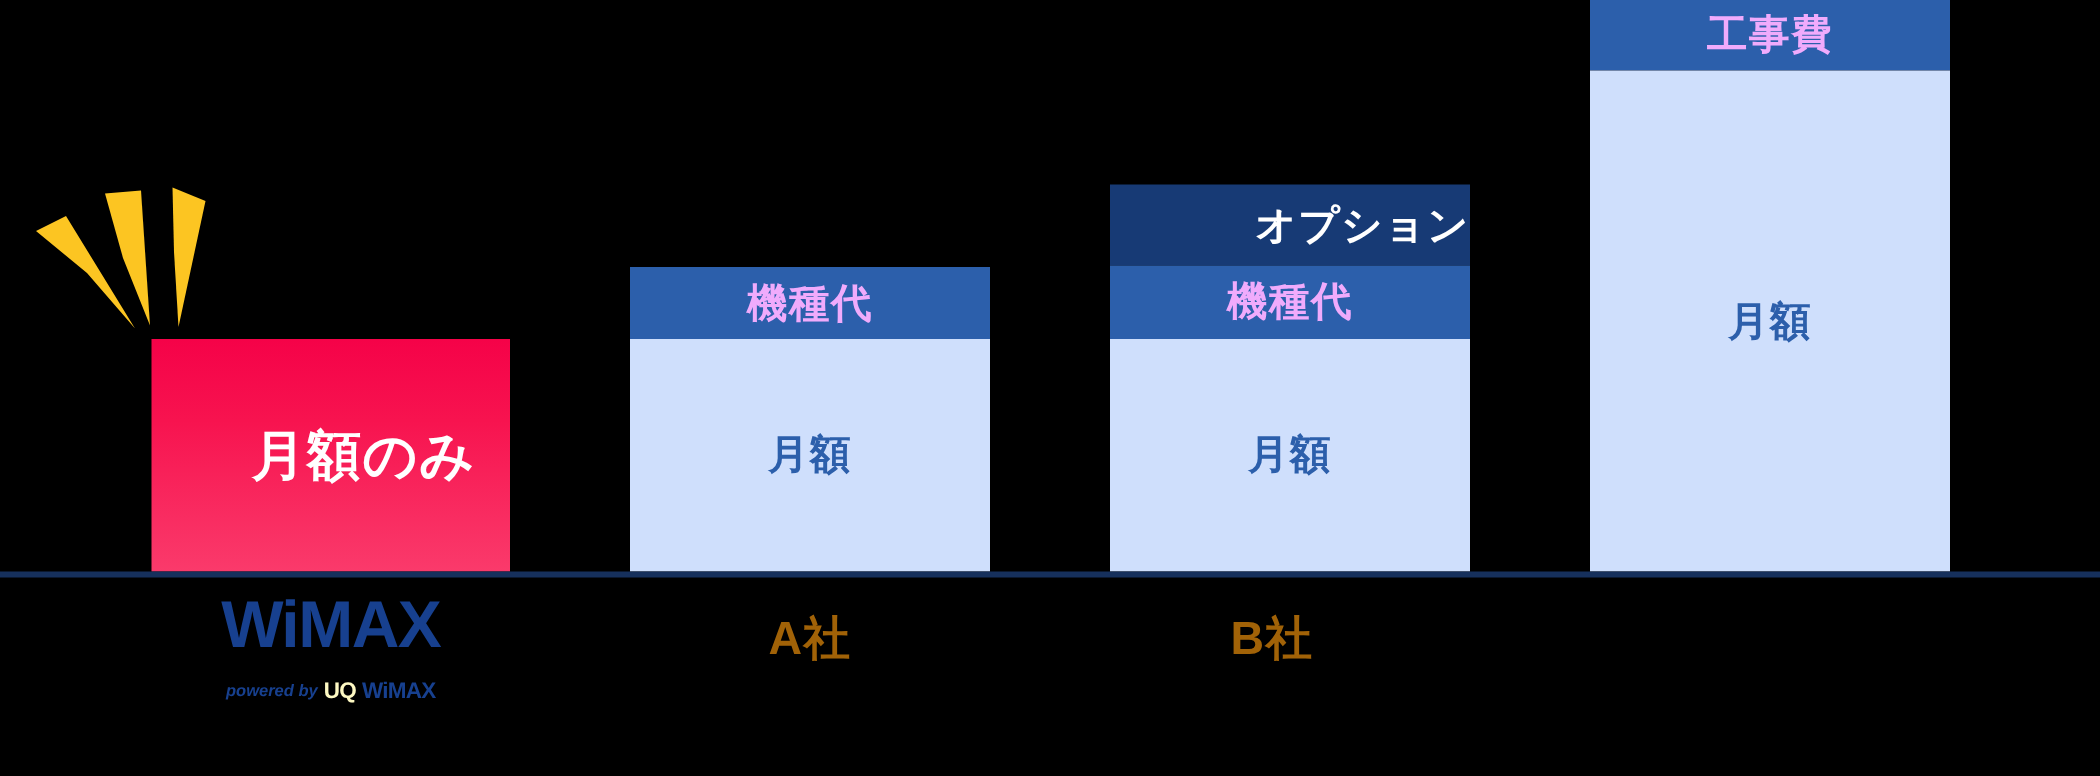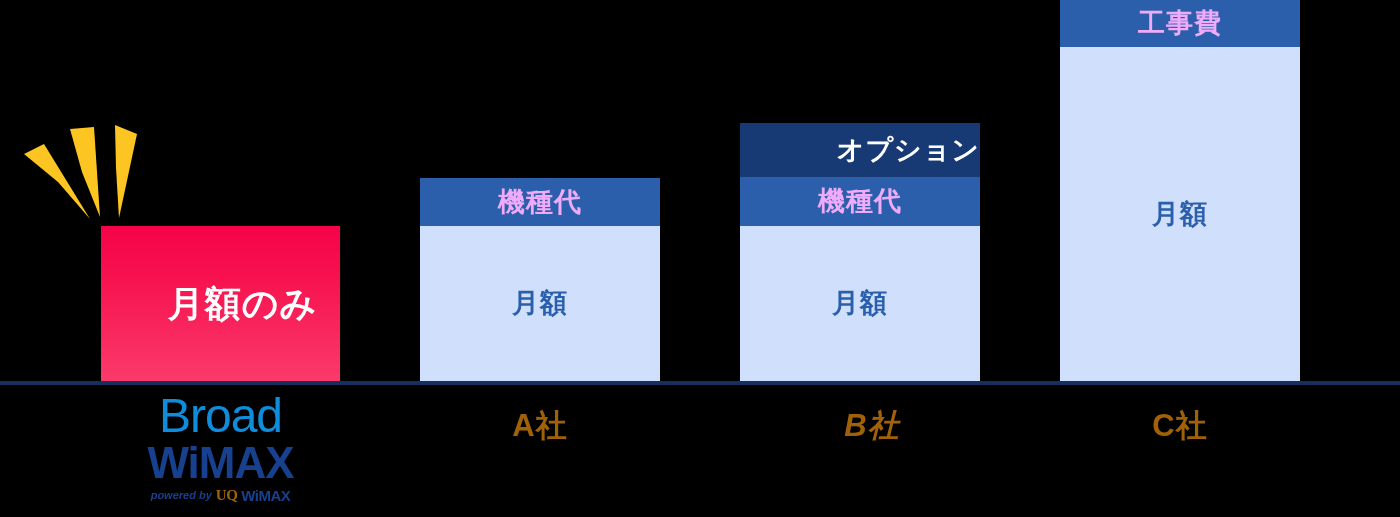--- a/index.html
+++ b/index.html
@@ -110,38 +110,37 @@
   }
   .logo-wimax {
     font-size: 44px;
     font-weight: 700;
     color: #17408f;
     letter-spacing: -1px;
     line-height: 1.0;
     margin-top: 2px;
   }
   .logo-powered {
-    margin-top: 2px;
+    margin-top: 13px;
     display: flex;
     align-items: center;
     justify-content: center;
     gap: 4px;
   }
   .logo-powered-by {
     font-size: 11px;
     font-weight: 700;
     color: #17408f;
     font-style: italic;
   }
   .logo-uq {
     font-size: 15px;
     font-weight: 700;
-    color: #a16207;
+    color: #fef9c3;
     letter-spacing: -0.5px;
-    font-family: Liberation Serif, serif;
   }
   .logo-uqwimax {
     font-size: 15px;
     font-weight: 700;
     color: #17408f;
     letter-spacing: -0.5px;
   }
 </style>
 </head>
 <body>
@@ -188,25 +187,23 @@
       <span class="seg-label">工事費</span>
     </div>
     <div class="seg light" style="height:334px;">
       <span class="seg-label">月額</span>
     </div>
   </div>
 
   <div class="baseline"></div>
 
   <div class="cat-label" style="left:420px; width:240px;">A社</div>
-  <div class="cat-label" style="left:752px; width:240px;font-style:italic;">B社</div>
-  <div class="cat-label" style="left:1060px; width:240px;">C社</div>
+  <div class="cat-label" style="left:728px; width:240px;">B社</div>
 
   <div class="logo">
-    <div class="logo-broad">Broad</div>
     <div class="logo-wimax">WiMAX</div>
     <div class="logo-powered">
       <span class="logo-powered-by">powered by</span>
       <span class="logo-uq">UQ</span>
       <span class="logo-uqwimax">WiMAX</span>
     </div>
   </div>
 
 </div>
 

